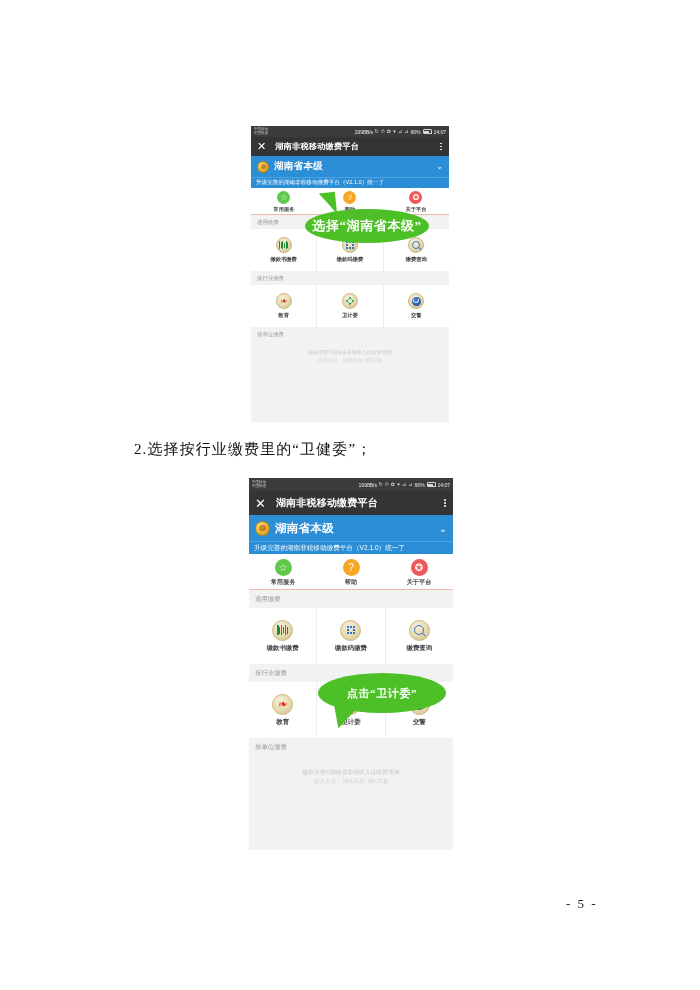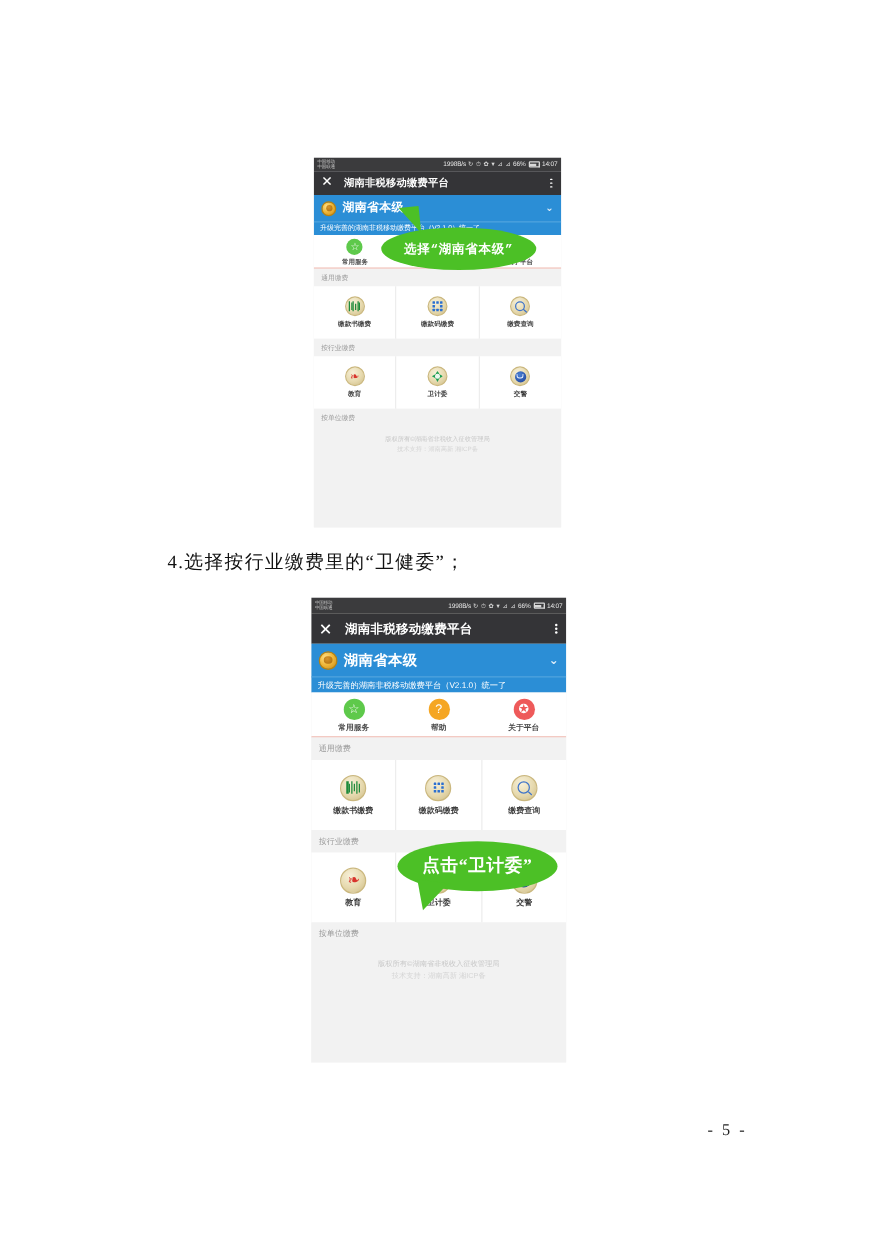--- a/index.html
+++ b/index.html
@@ -217,34 +217,33 @@
     font-family: "Liberation Serif", "DejaVu Serif", serif;
     font-weight: 700;
     letter-spacing: .6px;
     z-index: 20;
   }
   .bubble .tail {
     position: absolute;
     width: 0; height: 0;
   }
   #bubble-1 {
-    left: 305px; top: 182px; width: 124px; height: 34px;
-    font-size: 10px;
-    font-family: Liberation Mono, monospace;
+    left: 305px; top: 209px; width: 124px; height: 34px;
+    font-size: 13px;
   }
   #bubble-1 .tail {
     left: 6px; top: -16px;
     border-left: 9px solid transparent;
     border-right: 16px solid #4cc026;
     border-bottom: 22px solid transparent;
     transform: rotate(-6deg);
   }
   #bubble-2 {
     left: 318px; top: 673px; width: 128px; height: 40px;
-    font-size: 14px;
+    font-size: 11px;
   }
   #bubble-2 .tail {
     left: 14px; bottom: -16px;
     border-right: 17px solid transparent;
     border-left: 8px solid transparent;
     border-top: 24px solid #4cc026;
     transform: rotate(8deg);
   }
 
   
@@ -411,21 +410,21 @@
       </div>
 
     </div>
   </div>
 
   <div class="bubble" id="bubble-1">
     <span class="tail"></span>
     <span>选择“湖南省本级”</span>
   </div>
 
-  <div class="body-line">4.选择按行业缴费里的“卫健委”；</div>
+  <div class="body-line">2.选择按行业缴费里的“卫健委”；</div>
 
   <div class="phone" id="phone-2">
     <div class="phone-inner">
 
       <div class="statusbar">
         <span class="carrier">
           <span>中国移动</span>
           <span>中国联通</span>
         </span>
         <span class="sb-spacer"></span>

